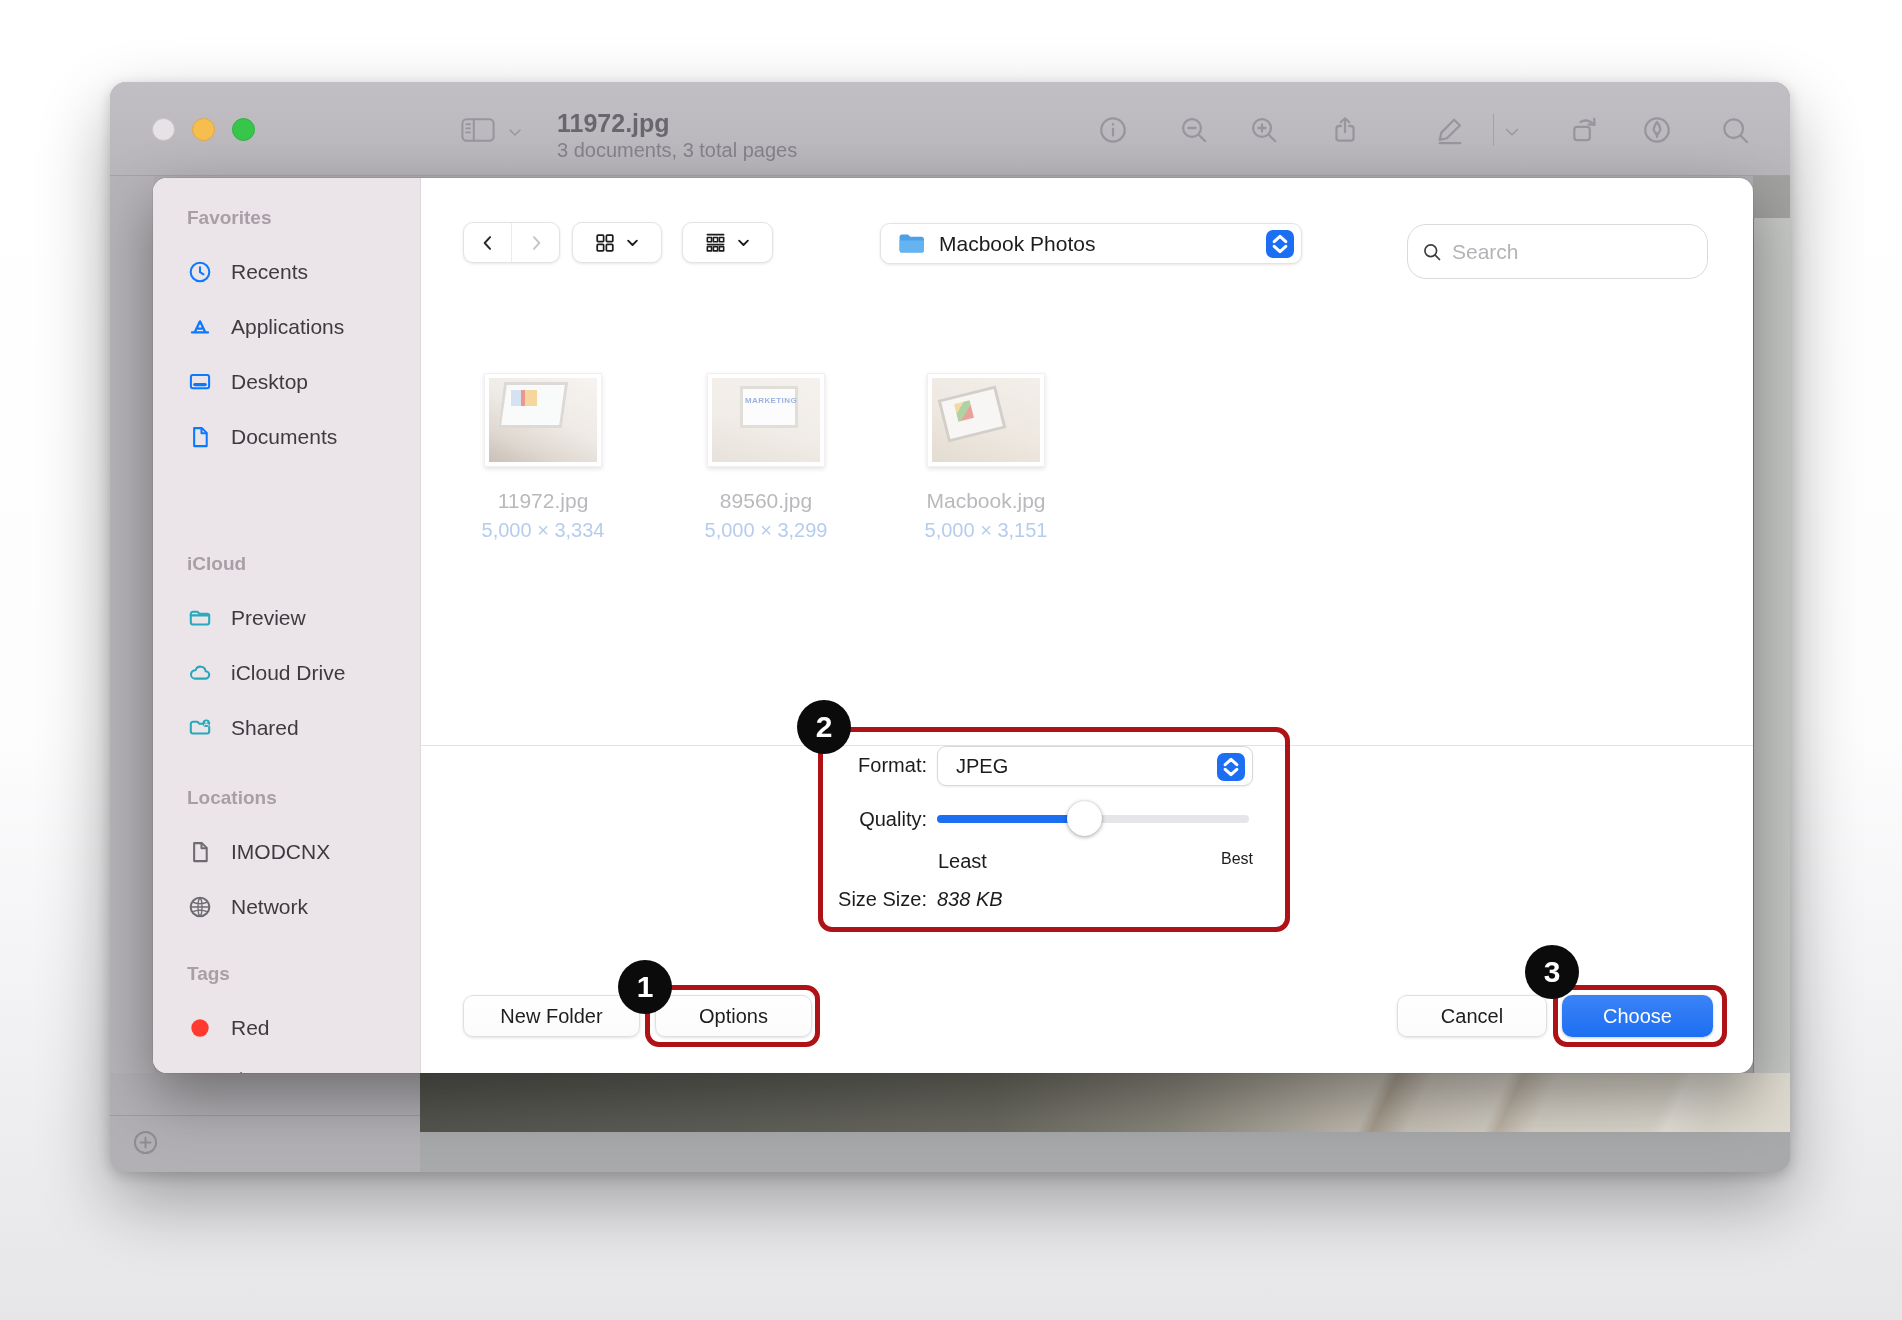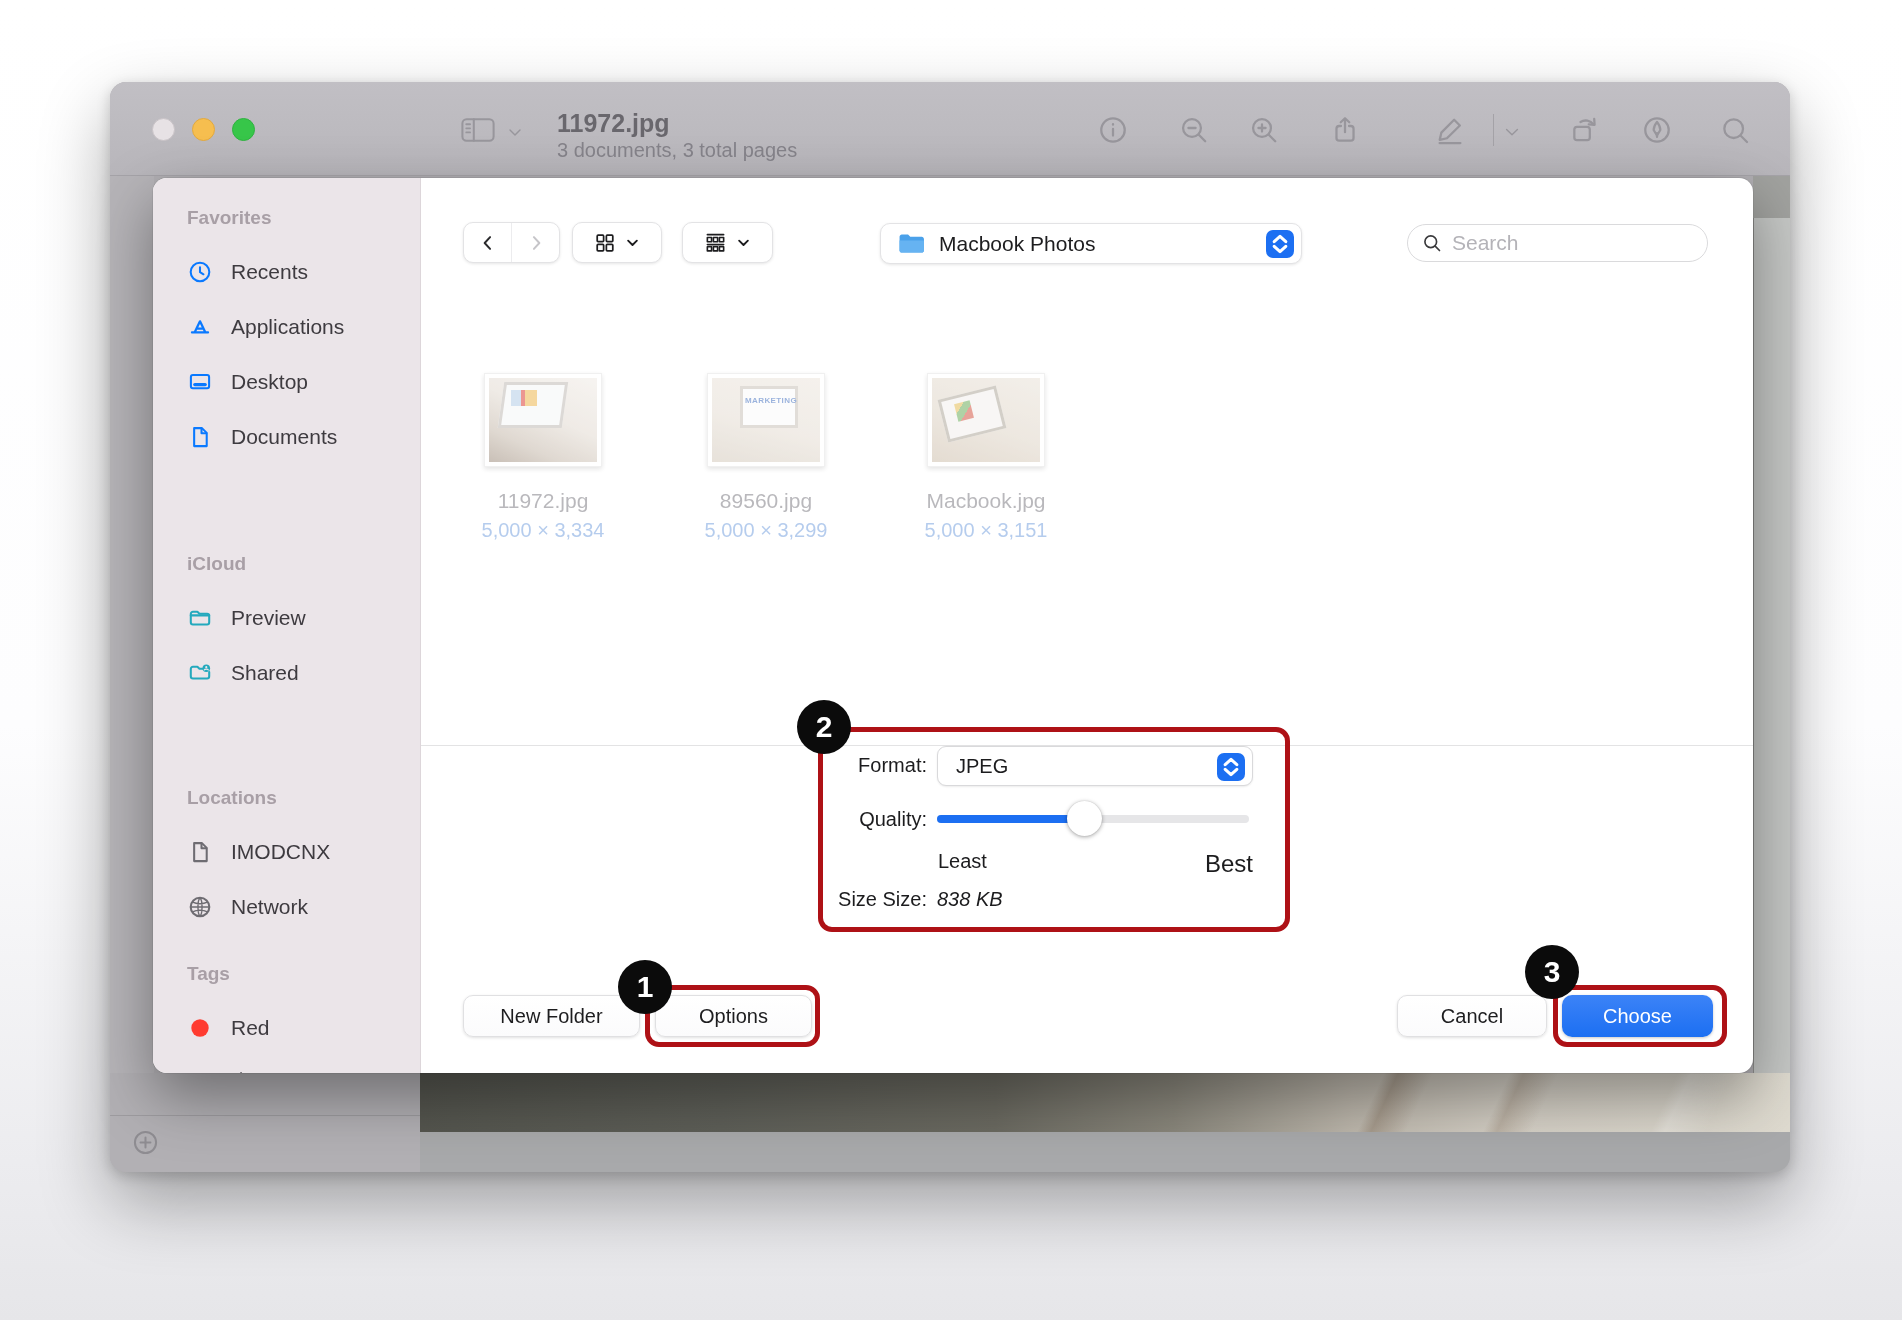--- a/index.html
+++ b/index.html
@@ -66,21 +66,21 @@
               border:1px solid #e3e3e5; box-shadow:0 1px 3px rgba(0,0,0,.10);
               display:flex; align-items:center; justify-content:center; gap:9px; color:#1d1d1f; }
   .tool-btn svg { fill:none; stroke:currentColor; stroke-width:1.9; stroke-linecap:round; stroke-linejoin:round; }
   .folder-pill { position:absolute; left:727px; top:45px; width:422px; height:41px; background:#fff;
                  border-radius:10px; border:1px solid #e3e3e5; box-shadow:0 1px 3px rgba(0,0,0,.10);
                  display:flex; align-items:center; }
   .folder-pill .ficon { width:27px; height:23px; margin-left:17px; }
   .folder-pill .flabel { margin-left:14px; font-size:21px; color:#1d1d1f; }
   .stepper { position:absolute; right:7px; top:6px; width:28px; height:28px; border-radius:7px; }
   .stepper svg { width:100%; height:100%; fill:none; stroke:#fff; stroke-width:2.6; stroke-linecap:round; stroke-linejoin:round; }
-  .search-field { position:absolute; left:1254px; top:46px; width:301px; height:38px; background:#fff;
+  .search-field { position:absolute; left:1254px; top:46px; width:301px; height:55px; background:#fff;
                   border:1.5px solid #dadadc; border-radius:19px; display:flex; align-items:center; }
   .search-field .sicon { width:20px; height:20px; margin-left:14px; color:#3a3a3c; }
   .search-field .sicon svg { width:100%; height:100%; fill:none; stroke:currentColor; stroke-width:2; stroke-linecap:round; }
   .search-field input { border:none; outline:none; background:transparent; margin-left:10px; width:230px;
                         font-size:21px; color:#3a3a3c; font-family:inherit; }
   .search-field input::placeholder { color:#b4b3b8; }
 
   
   .file-tile { position:absolute; top:195px; width:170px; text-align:center; opacity:.62; }
   .thumb { position:relative; width:118px; height:94px; margin:0 auto; background:#fff;
@@ -109,21 +109,21 @@
   
   .opt-label { position:absolute; left:600px; width:174px; text-align:right; font-size:20px; color:#1c1c1e; }
   .format-select { position:absolute; left:784px; top:568px; width:316px; height:40px; background:#fff;
                    border:1px solid #d9d9db; border-radius:9px; box-shadow:0 1px 2px rgba(0,0,0,.08); }
   .format-select .value { position:absolute; left:18px; top:8px; font-size:20px; color:#1c1c1e; }
   .slider-track { position:absolute; left:784px; top:637px; width:312px; height:8px; border-radius:4px; background:#e6e6e8; }
   .slider-fill { position:absolute; left:0; top:0; height:8px; border-radius:4px; }
   .slider-knob { position:absolute; top:-14px; width:35px; height:35px; border-radius:50%; background:#fff;
                  box-shadow:0 1px 4px rgba(0,0,0,.35), 0 0 1px rgba(0,0,0,.2); }
   .q-least { position:absolute; left:785px; top:672px; font-size:20px; color:#1c1c1e; }
-  .q-best  { position:absolute; left:1030px; top:672px; width:70px; text-align:right; font-size:24px; color:#1c1c1e; }
+  .q-best  { position:absolute; left:1030px; top:672px; width:70px; text-align:right; font-size:16px; color:#1c1c1e; }
   .fs-value { position:absolute; left:784px; top:710px; font-size:20px; color:#1c1c1e;font-style:italic; }
 
   
   .btn { position:absolute; top:817px; height:42px; border-radius:10px; font-size:20px; color:#1d1d1f;
          background:linear-gradient(180deg,#ffffff,#fbfbfc); border:1px solid #e0e0e2;
          box-shadow:0 1px 3px rgba(0,0,0,.12); display:flex; align-items:center; justify-content:center; cursor:default; }
   .btn.primary { color:#fff; border:none; box-shadow:0 1px 3px rgba(0,0,0,.22); }
 
   
   .anno-rect { position:absolute; border:5px solid; border-radius:14px; pointer-events:none; }
@@ -251,20 +251,26 @@
           </div>
         </div>
         <div class="side-section" style="top: 372px;">
           <div class="side-header">iCloud</div>
           <div class="side-item">
             <span class="icon" style="color: rgb(36, 169, 189);"><svg viewBox="0 0 24 24">
                 <path d="M3.5 8.3c0-1.2.9-2.1 2-2.1h4.1l1.9 1.8h7c1.1 0 2 .9 2 2.1v5.8c0 1.2-.9 2.1-2 2.1h-13c-1.1 0-2-.9-2-2.1z"></path>
                 <path d="M3.5 9.6h17"></path>
               </svg></span>
             <span class="side-label">Preview</span>
+          </div>
+          <div class="side-item">
+            <span class="icon" style="color: rgb(36, 169, 189);"><svg viewBox="0 0 24 24">
+                <path d="M7.3 17.2a3.9 3.9 0 1 1 .6-7.8 4.8 4.8 0 0 1 9.3.9 3.35 3.35 0 0 1-.4 6.9z"></path>
+              </svg></span>
+            <span class="side-label">iCloud Drive</span>
           </div>
           <div class="side-item">
             <span class="icon" style="color: rgb(36, 169, 189);"><svg viewBox="0 0 24 24">
                 <path d="M3.5 8.3c0-1.2.9-2.1 2-2.1h4.1l1.9 1.8h3.1M20.5 11v3.9c0 1.2-.9 2.1-2 2.1h-13c-1.1 0-2-.9-2-2.1V8.3"></path>
                 <circle cx="17.8" cy="7.6" r="3.5" fill="currentColor" stroke="none"></circle>
                 <circle cx="17.8" cy="6.6" r="1" fill="#ebe5e9" stroke="none"></circle>
                 <path d="M15.9 9.2c.5-1.1 3.3-1.1 3.8 0" stroke="#ebe5e9" stroke-width="1.1"></path>
               </svg></span>
             <span class="side-label">Shared</span>
           </div>

